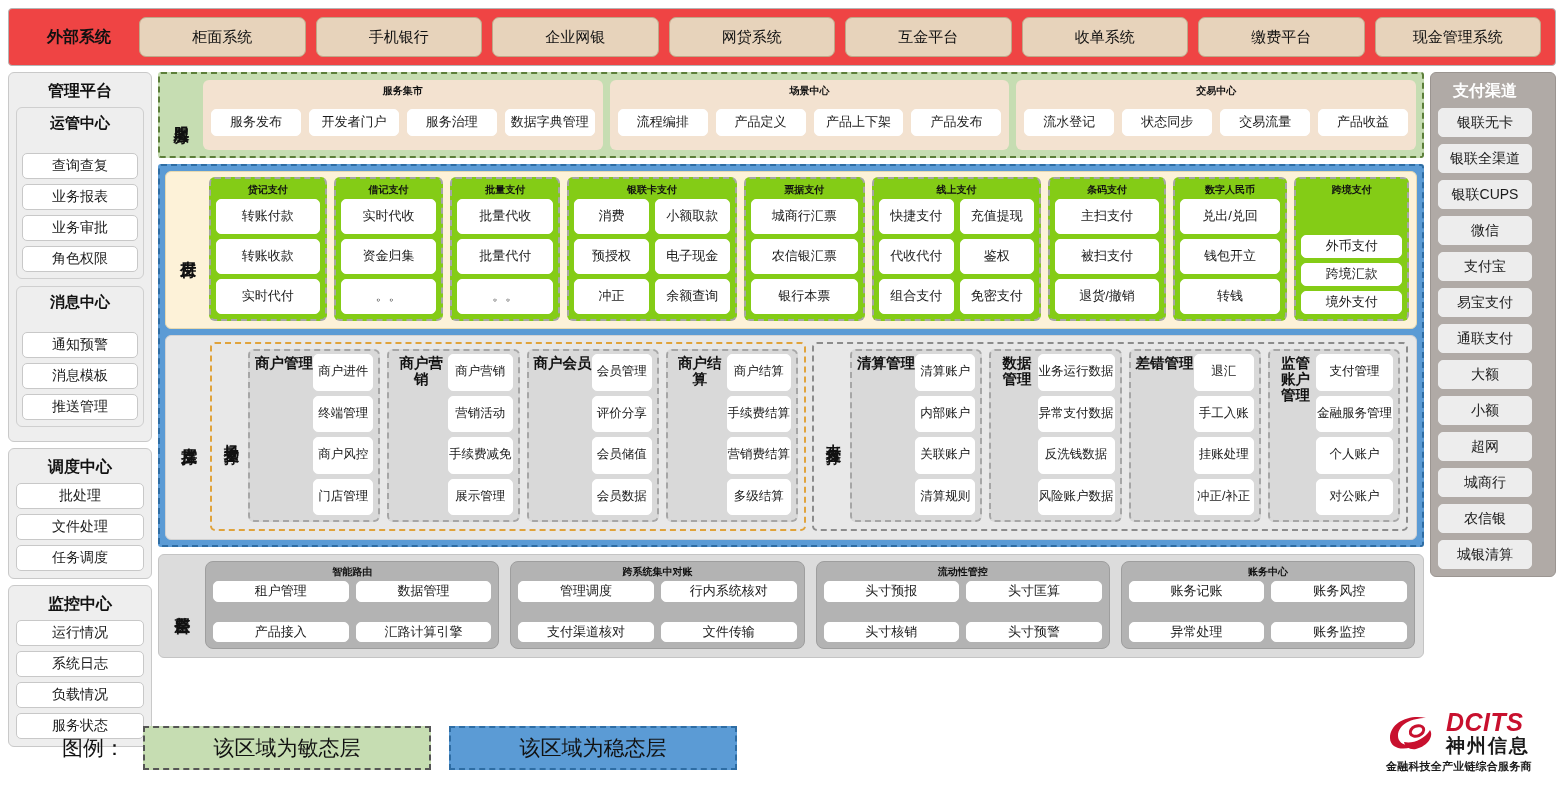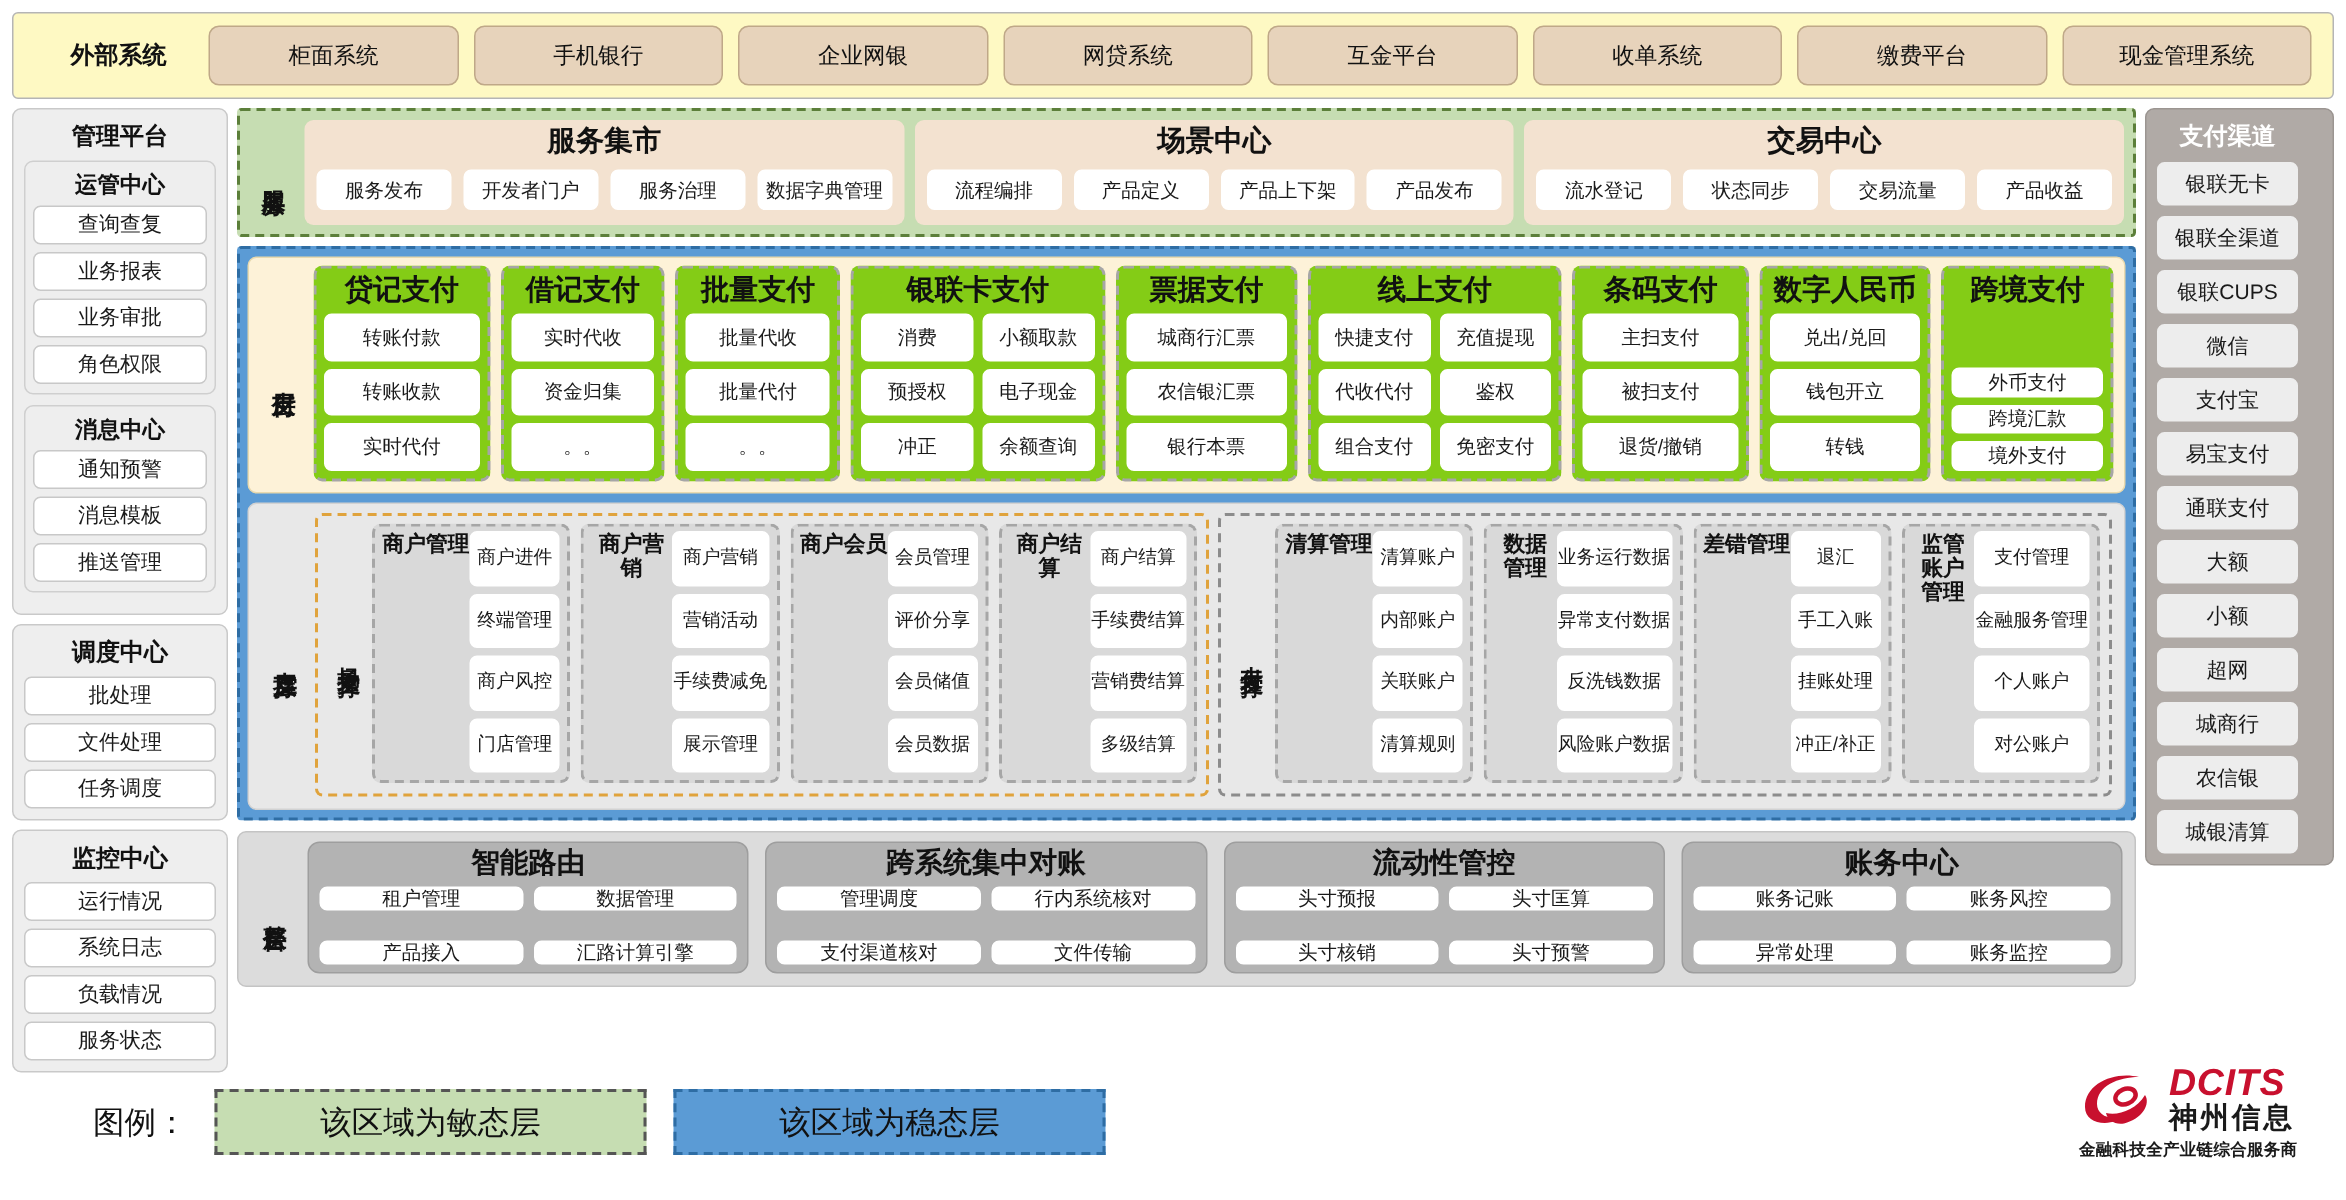--- a/index.html
+++ b/index.html
@@ -15,28 +15,28 @@
   
   .chip {
     background: #ffffff;
     border: 1px solid #c8c8c8;
     border-radius: 5px;
     display: flex; align-items: center; justify-content: center;
     font-size: 13px; color: #1a1a1a; line-height: 1.1;
     text-align: center; white-space: nowrap;
   }
   .grp-title {
-    font-weight: bold; font-size: 19px; color: #111;
+    font-weight: bold; font-size: 10px; color: #111;
     text-align: center; line-height: 1.1;
   }
 
   
   .ext-bar {
     position: absolute; left: 8px; top: 8px; width: 1548px; height: 58px;
-    background: #fef9c3; border: 1px solid #b5b5b5; border-radius: 4px;
+    background: #ef4444; border: 1px solid #b5b5b5; border-radius: 4px;
     display: flex; align-items: center; padding: 0 10px;
   }
   .ext-label { font-weight: bold; font-size: 16px; color: #111; width: 120px; text-align: center; flex: none; }
   .ext-items { flex: 1; display: flex; justify-content: space-between; gap: 10px; padding-right: 4px; }
   .ext-chip {
     flex: 1; height: 40px;
     background: #e7d3bb; border: 1px solid #bfa888; border-radius: 7px;
     display: flex; align-items: center; justify-content: center;
     font-size: 15px; color: #111; white-space: nowrap;
   }
@@ -45,21 +45,21 @@
   .left-col { position: absolute; left: 8px; top: 72px; width: 144px; }
   .panel-outer {
     background: #eeeeee; border: 1px solid #c9c9c9; border-radius: 6px;
     padding: 5px 7px 7px 7px; margin-bottom: 6px;
   }
   .panel-title { font-weight: bold; font-size: 16px; text-align: center; color: #111; padding: 3px 0 5px; }
   .sub-panel {
     background: #eeeeee; border: 1px solid #cfcfcf; border-radius: 6px;
     padding: 3px 5px 6px 5px; margin-bottom: 7px;
   }
-  .sub-title { font-weight: bold; font-size: 15px; text-align: center; color: #111; padding: 3px 0 4px; }
+  .sub-title { font-weight: bold; font-size: 15px; text-align: center; color: #111; padding: 3px 0 20px; }
   .left-chip { height: 26px; margin-bottom: 5px; font-size: 14px; }
   .left-chip:last-child { margin-bottom: 0; }
 
   
   .right-col {
     position: absolute; left: 1430px; top: 72px; width: 126px;
     background: #b0aaa6; border: 1px solid #9b9591; border-radius: 6px;
     padding: 5px 23px 7px 7px;
   }
   .right-title { font-weight: bold; font-size: 16px; text-align: center; color: #ffffff; padding: 3px 0 6px; }

